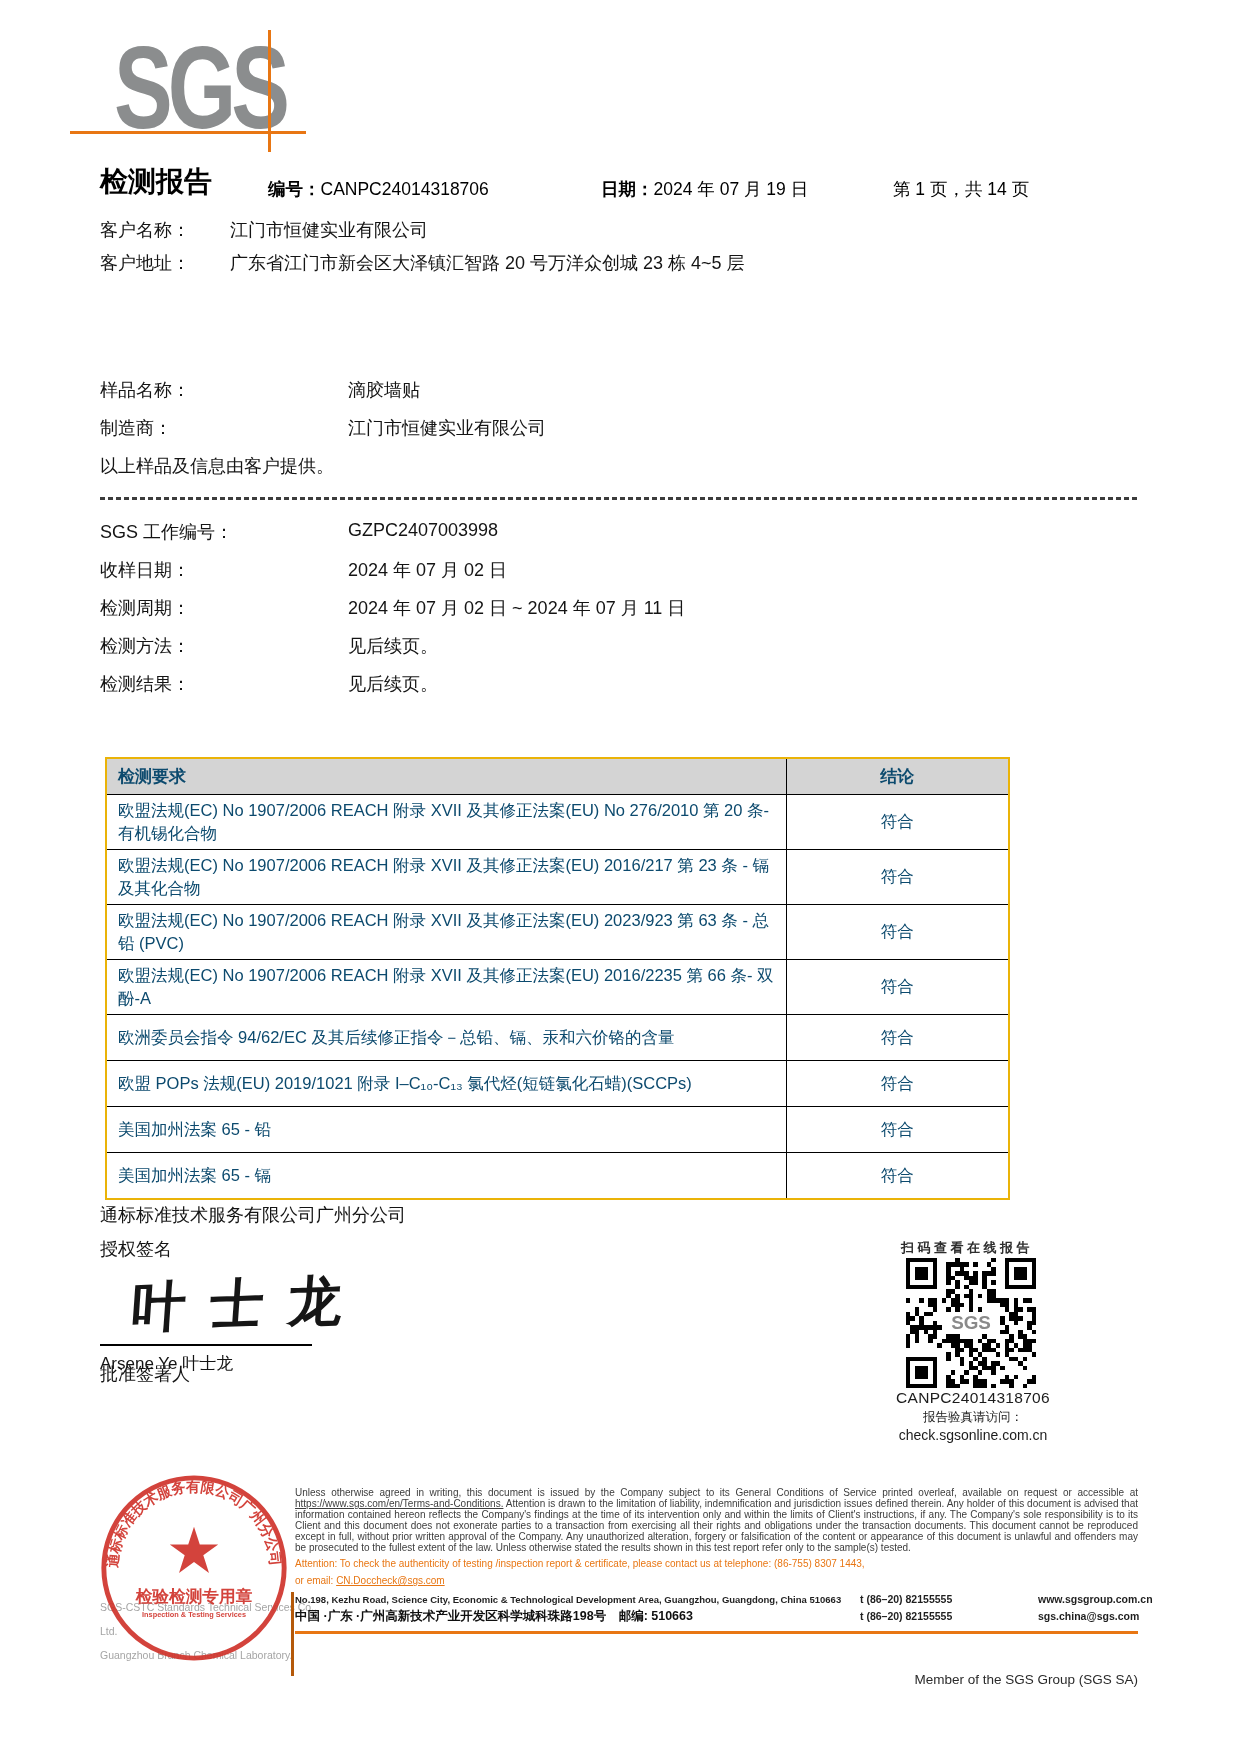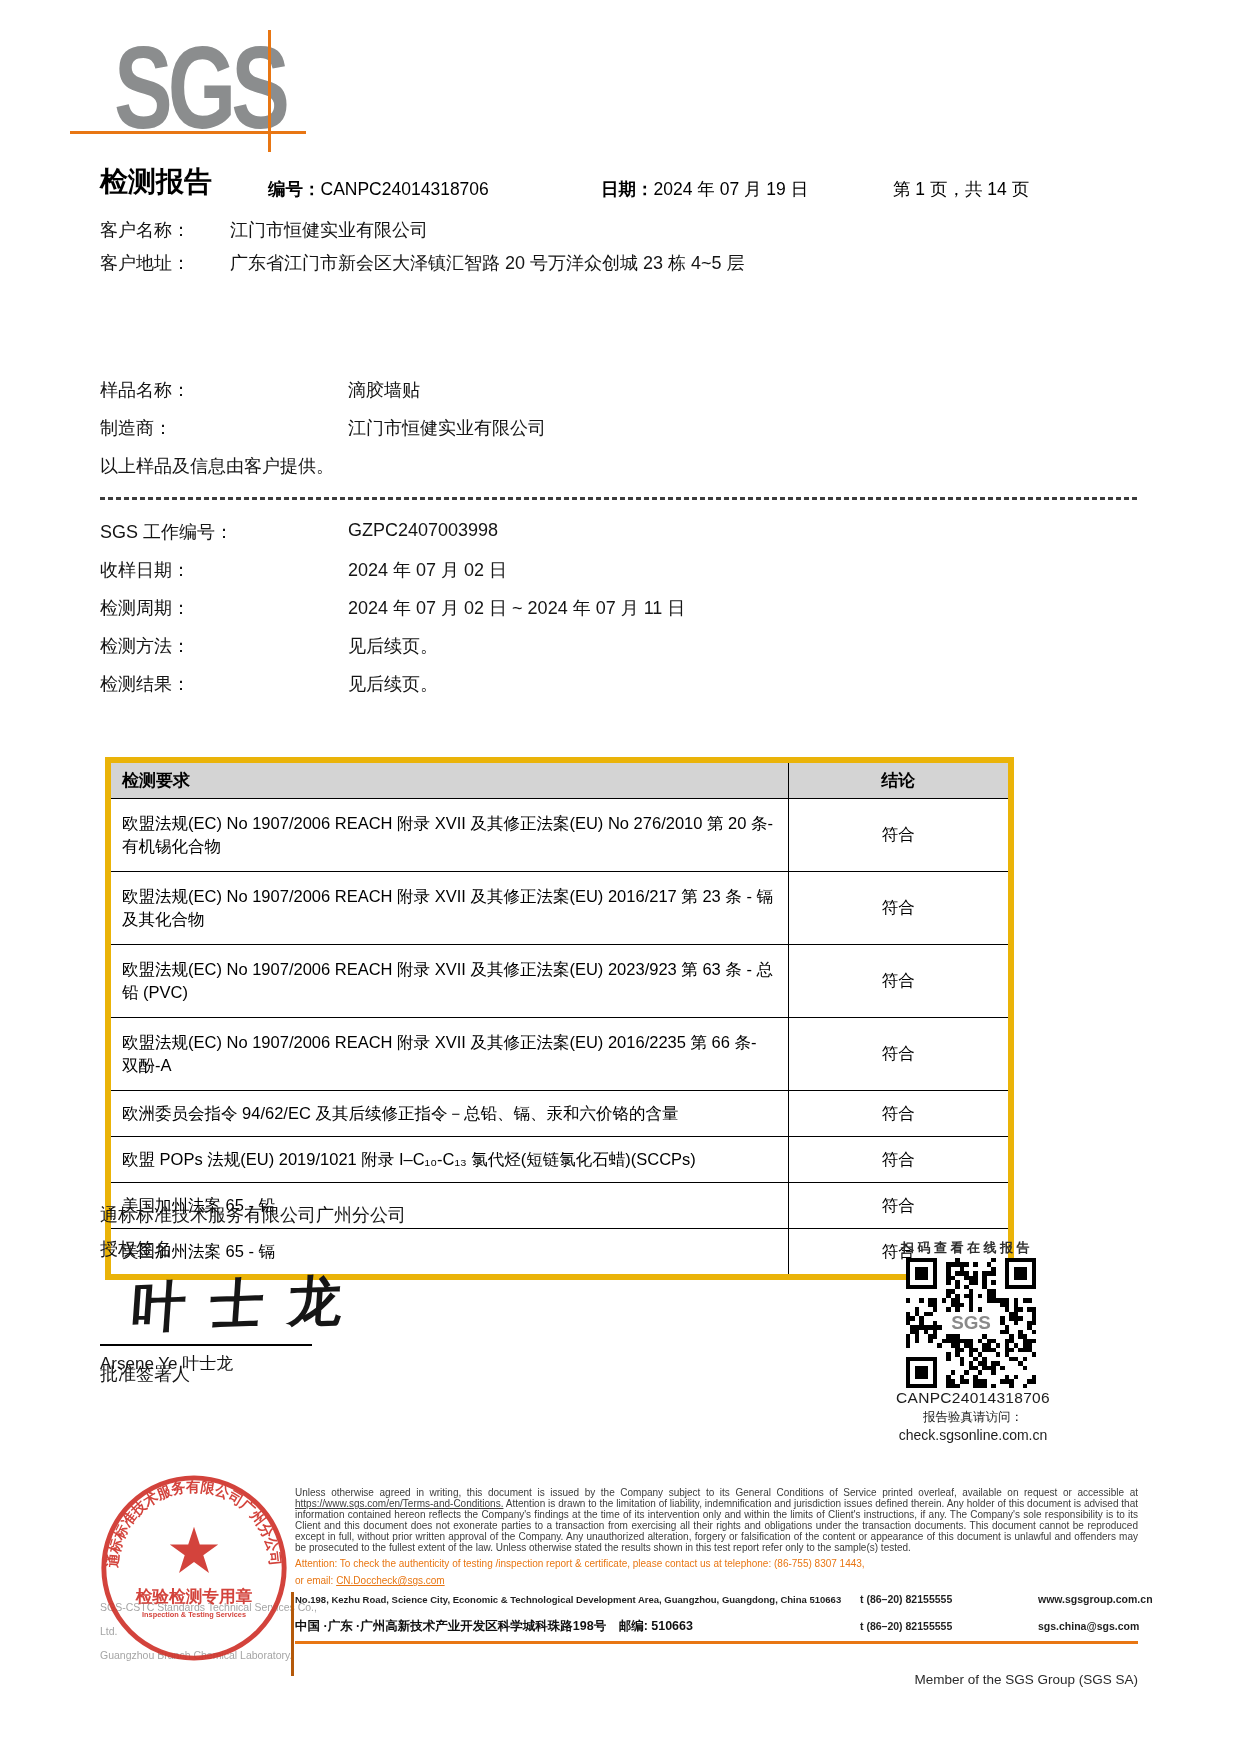--- a/index.html
+++ b/index.html
@@ -27,27 +27,27 @@
   .sample .row { height:38px; }
   .sample .lbl { width:248px; flex:none; }
   .job .row { height:38px; }
   .job .lbl { width:248px; flex:none; }
 
   .dashes { position:absolute; left:100px; top:497px; width:1037px; height:3px;
             background:repeating-linear-gradient(90deg,#3c3c3c 0 5px,transparent 5px 8px); }
 
   
   .results { position:absolute; left:105px; top:757px; width:903px; border-collapse:collapse;
-             table-layout:fixed; font-size:16.5px; color:#000000; border:6px solid #eab308; }
+             table-layout:fixed; font-size:16.5px; color:#0c4a6e; border:2px solid #eab308; }
   .results th, .results td { border:1.6px solid #000; }
   .results th { background:#d4d4d4; font-size:17px; font-weight:700; padding:6px 11px; }
   .results th.req { text-align:left; }
   .results col.c1 { width:680px; }
   .results col.c2 { width:223px; }
-  .results td.req { padding:13px 11px; line-height:23px; text-align:left; }
+  .results td.req { padding:4px 11px; line-height:23px; text-align:left; }
   .results tr.single td.req { padding:11px 11px;margin-top:48px; }
   .results th.con, .results td.con { text-align:center; }
 
   
   .signoff-company { position:absolute; left:100px; top:1203px; font-size:18px; }
   .signoff-label   { position:absolute; left:100px; top:1237px; font-size:18px; }
   .handwriting { position:absolute; left:132px; top:1268px; font-size:54px; font-weight:700;
                  letter-spacing:24px; color:#161616; transform:rotate(-2deg) skewX(-6deg); white-space:nowrap; }
   .sign-line { position:absolute; left:100px; top:1344px; width:212px; height:2px; background:#000; }
   .signer-name { position:absolute; left:100px; top:1352px; font-size:17px; }
@@ -67,21 +67,21 @@
                line-height:24px; color:#a5a5a5; }
   .stamp-svg { position:absolute; left:96px; top:1470px; width:196px; height:196px; opacity:0.92; }
   .foot-block { position:absolute; left:295px; top:1487px; width:843px; }
   .disc { font-size:10px; font-weight:400; line-height:11px; color:#3d3d3d; text-align:justify; }
   .disc .lnk { text-decoration:underline; }
   .attn { margin-top:5px; font-size:10px; font-weight:400; line-height:12.2px; color:#e87613; }
   .attn .em { text-decoration:underline; }
   .addr-row { display:flex; align-items:baseline; }
   .addr-row.first { margin-top:6px; }
   .addr-en { width:565px; flex:none; font-size:9.5px; font-weight:600; color:#1f1f1f; }
-  .addr-cn { width:565px; flex:none; font-size:12.5px; font-weight:600; color:#101010; margin-top:13px; }
+  .addr-cn { width:565px; flex:none; font-size:12.5px; font-weight:600; color:#101010; margin-top:3px; }
   .ph { width:150px; flex:none; font-size:10.5px; font-weight:600; color:#1f1f1f; }
   .lk { font-size:10.5px; font-weight:600; color:#1f1f1f; margin-left:28px; }
   .orange-rule { height:3px; background:#e87613; margin-top:6px; }
   .foot-vbar { position:absolute; left:291px; top:1592px; width:3px; height:84px; background:#b4590a; }
   .member { position:absolute; left:820px; top:1672px; width:318px; text-align:right;
             font-size:13.5px; color:#2b2b2b; }
 </style>
 </head>
 <body>
 

